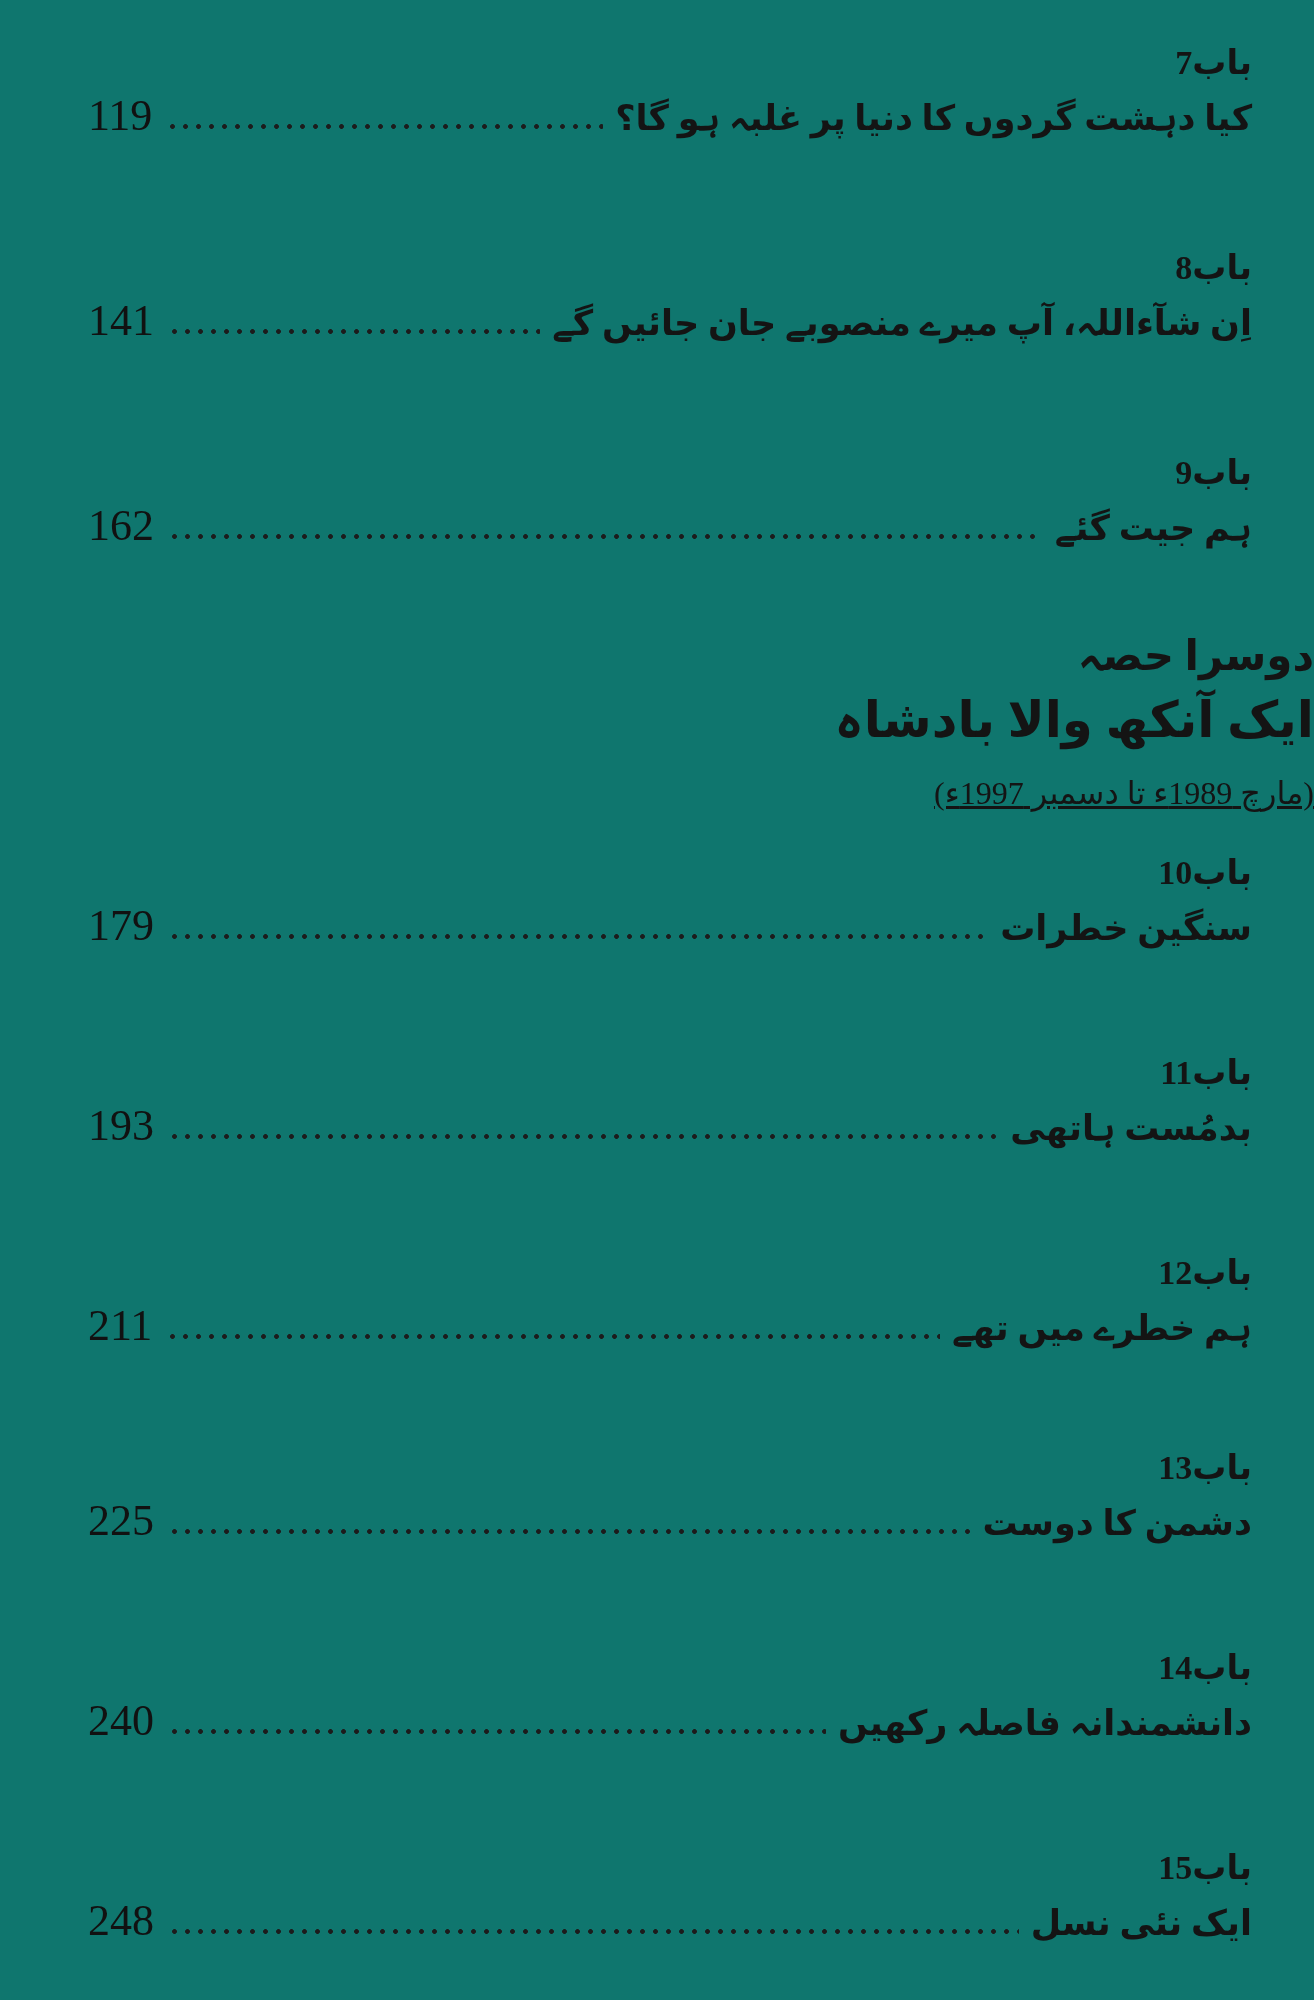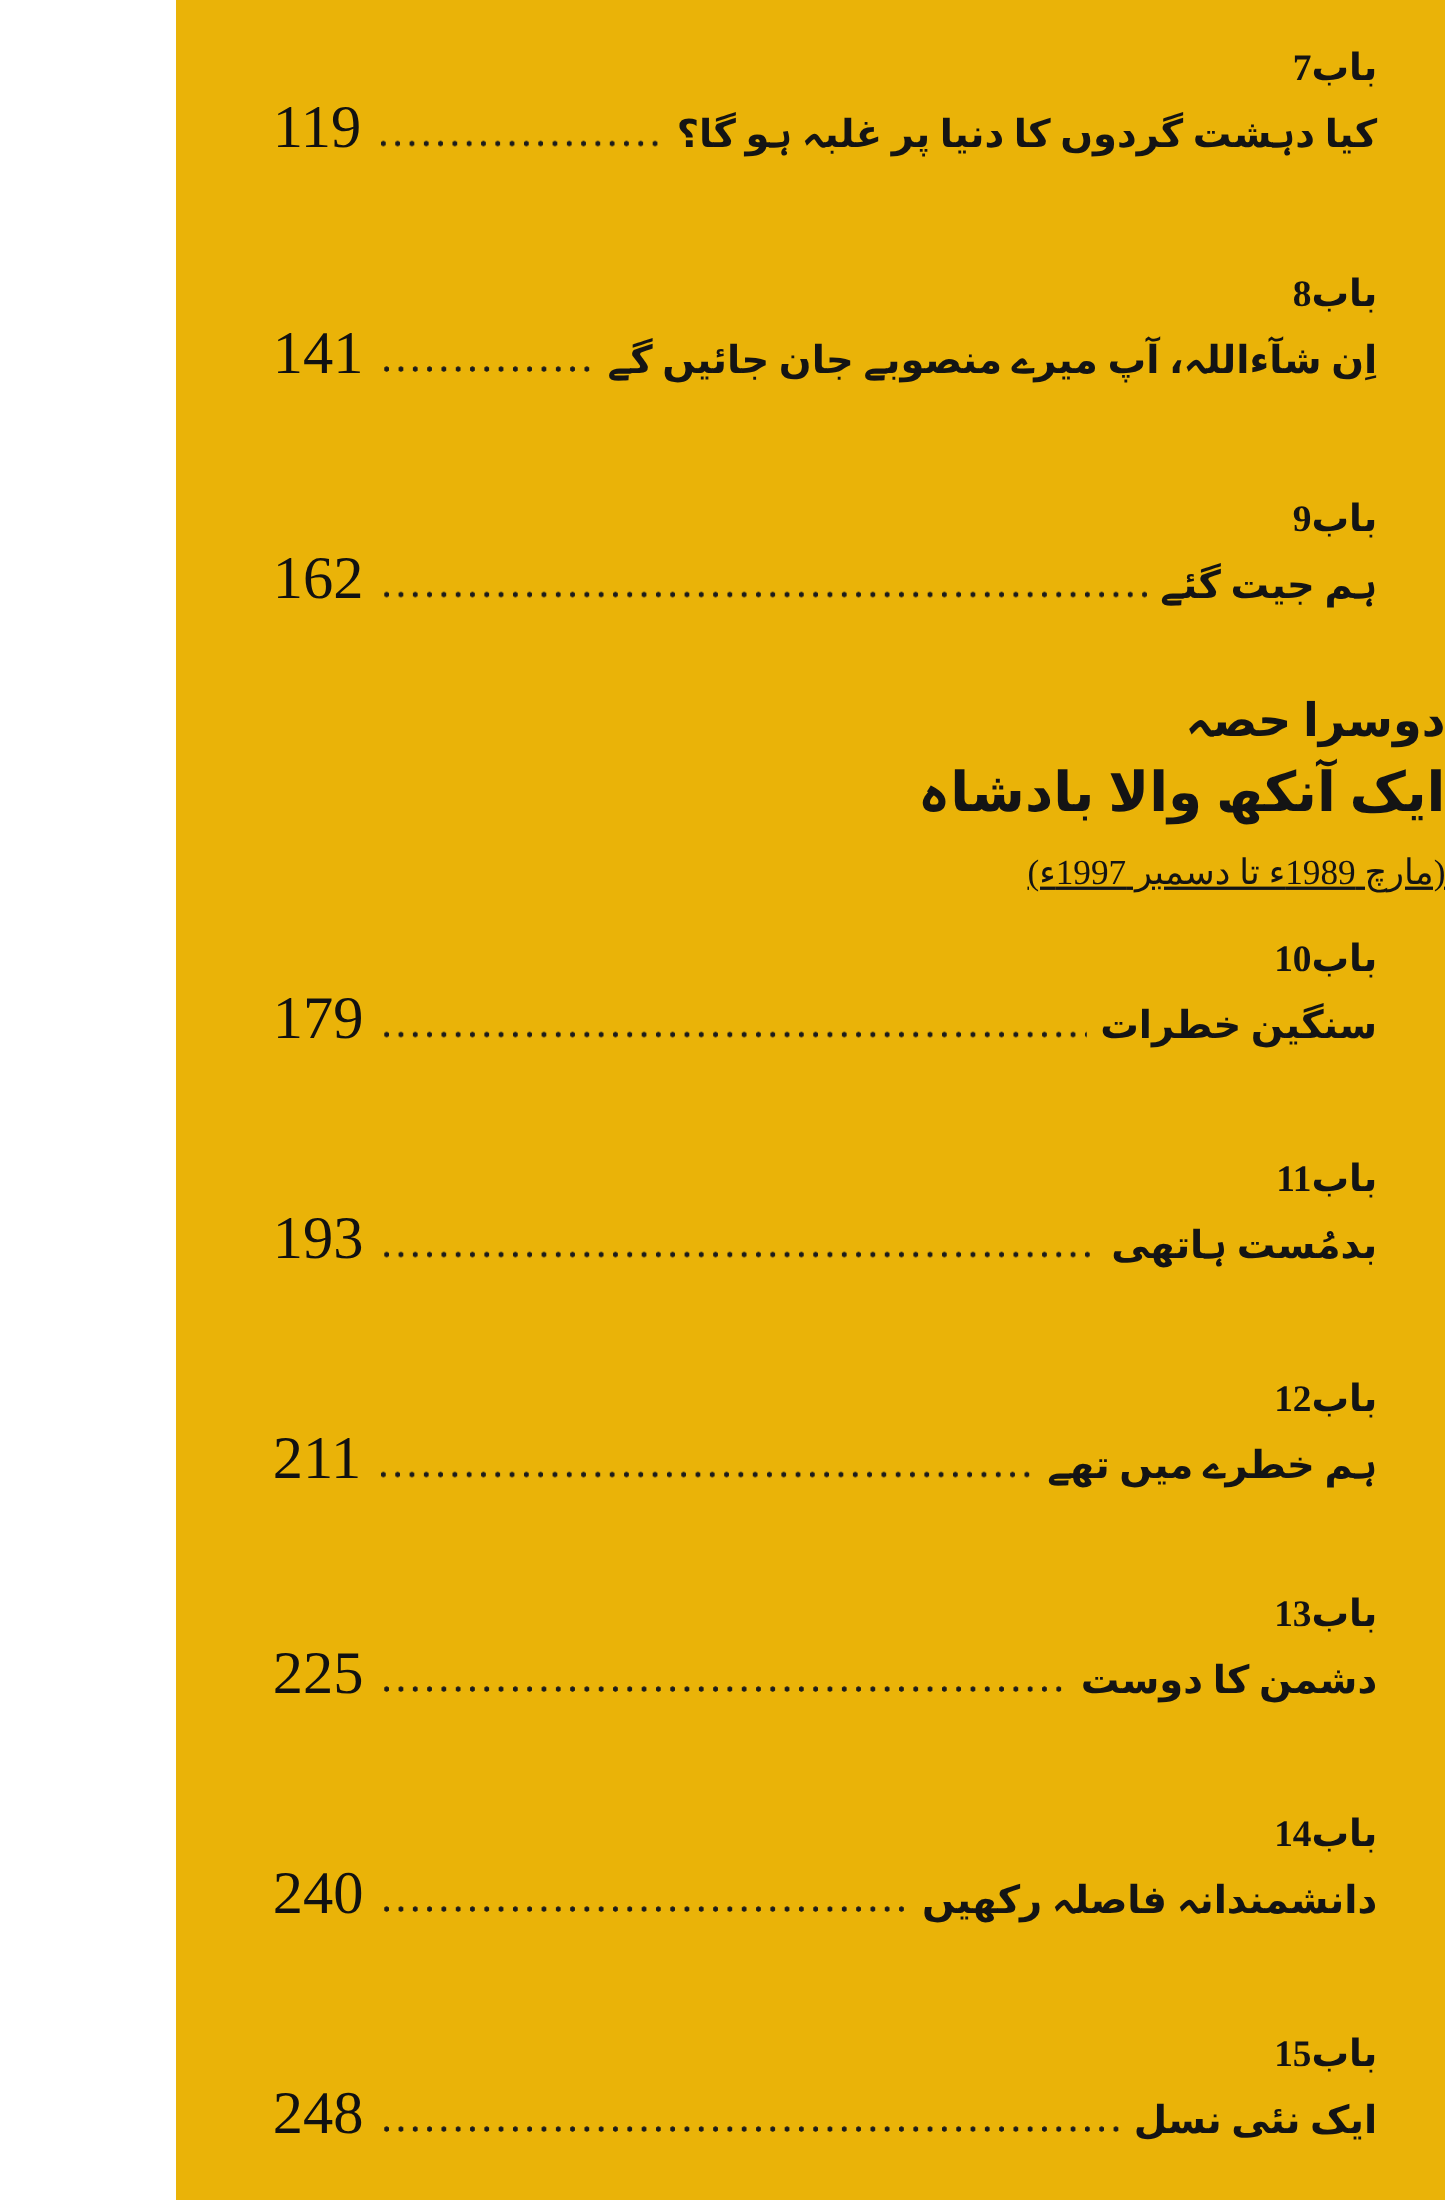--- a/index.html
+++ b/index.html
@@ -9,23 +9,23 @@
   }
   body {
     width: 1314px;
     height: 2000px;
     position: relative;
     color: #161616;
     overflow: hidden;
   }
   .page {
     position: relative;
-    width: 1154px;
+    width: 1314px;
     height: 2000px;
-    background: #eab308;
+    background: #0f766e;
     direction: rtl;
   }
   
   .urdu {
     font-family: "Liberation Serif", "DejaVu Sans", sans-serif;
     color: #141414;
   }
   .toc-entry {
     position: absolute;
     right: 62px;
@@ -58,21 +58,21 @@
     margin: 0 12px 0 14px;
     background-image: radial-gradient(circle, #1c1c1c 2.1px, rgba(0,0,0,0) 2.6px);
     background-size: 13px 7px;
     background-repeat: repeat-x;
     background-position: left center;
     min-width: 30px;
   }
   .page-num {
     flex: 0 0 auto;
     font-family: "Liberation Serif", serif;
-    font-size: 55px;
+    font-size: 44px;
     line-height: 48px;
     direction: ltr;
     color: #111111;
   }
   .section-divider {
     position: absolute;
     left: 12px;
     right: 0;
     direction: rtl;
   }

